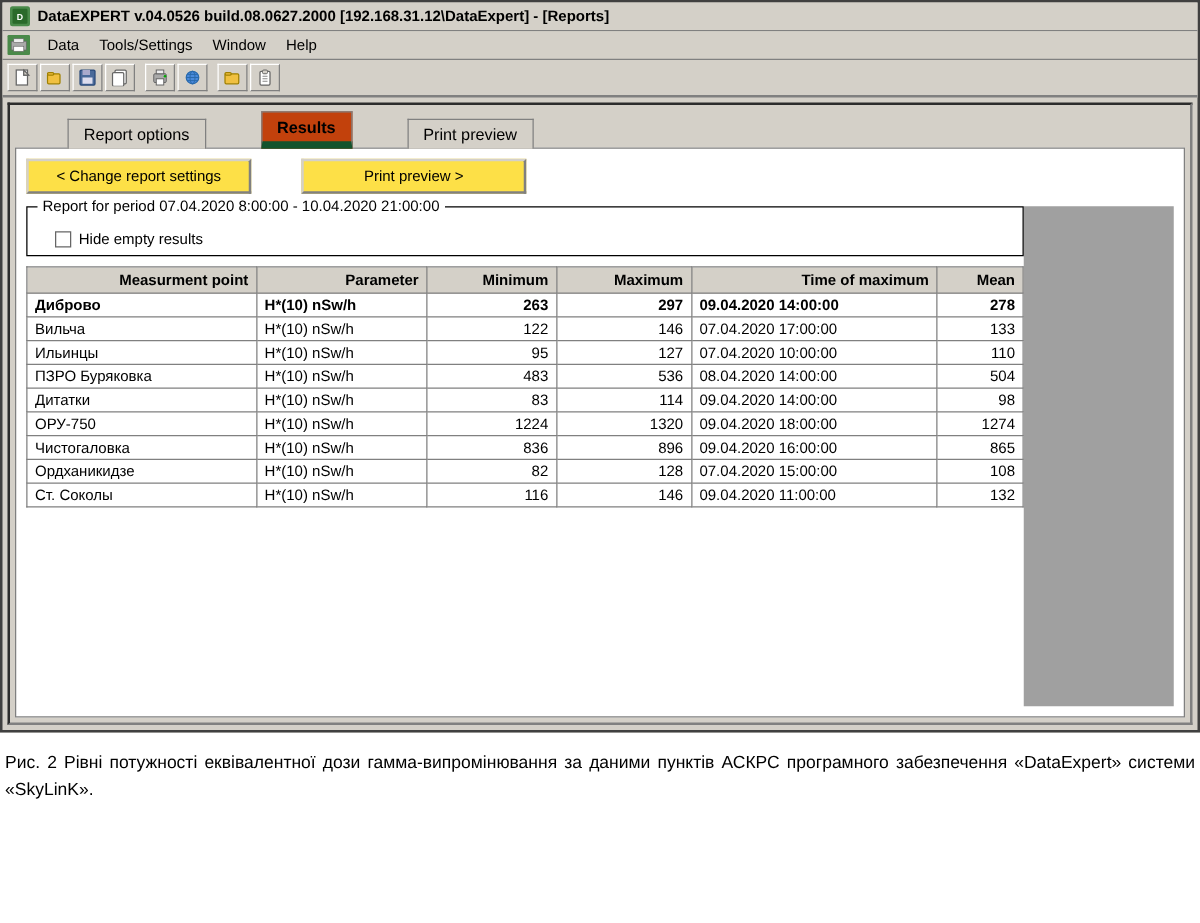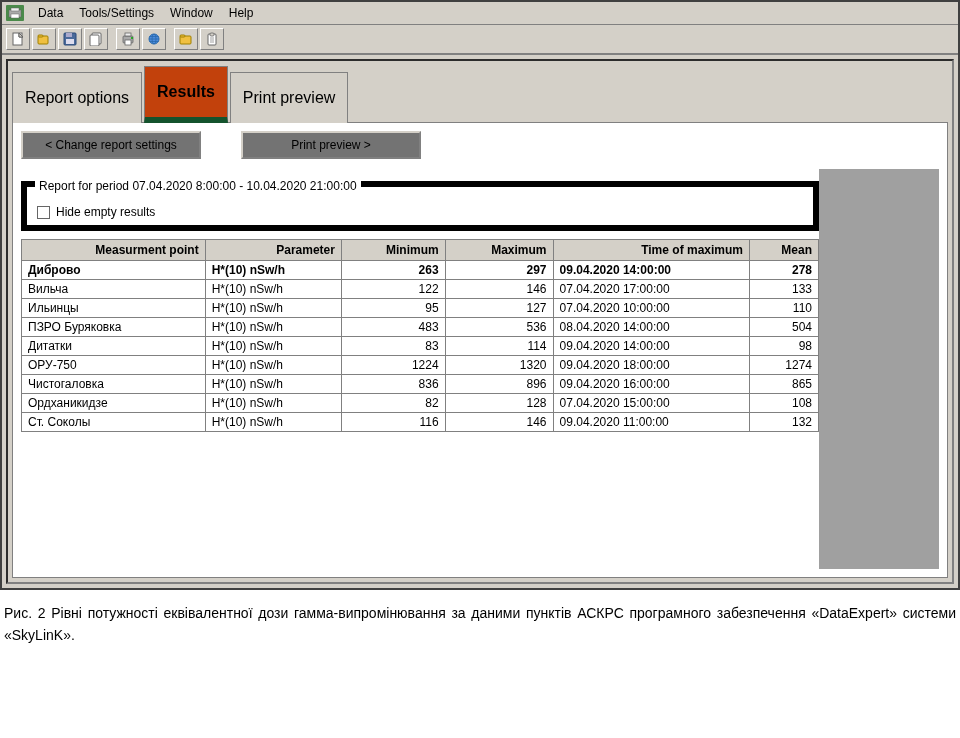--- a/index.html
+++ b/index.html
@@ -86,29 +86,30 @@
       display: inline-block;
     }
 
     
     .tabs-area {
       display: flex;
       align-items: flex-end;
       margin-bottom: 0;
     }
     .tab {
-      padding: 16px 12px;
+      padding: 4px 12px;
       background: #d4d0c8;
       border: 1px solid #808080;
       border-bottom: none;
       cursor: pointer;
-      font-size: 16px;
+      font-size: 13px;
       margin-right: 2px;
       position: relative;
       top: 1px;
+      margin-left: 42px;
     }
     .tab.active {
       background: #c2410c;
       border-bottom: 6px solid #14532d;
       font-weight: bold;
       z-index: 1;
     }
 
     
     .content-area {
@@ -118,36 +119,35 @@
     }
 
     
     .buttons-row {
       display: flex;
       gap: 0;
       margin-bottom: 10px;
     }
     .action-btn {
       padding: 5px 8px;
-      background: #737373;
+      background: #fde047;
       border: 2px outset #d4d0c8;
       border-right: 2px solid #808080;
       border-bottom: 2px solid #808080;
       cursor: pointer;
       font-size: 12px;
       min-width: 180px;
     }
 
     
     .period-box {
-      border: 6px solid #000000;
-      padding: 6px 10px;
+      border: 1px solid #000000;
+      padding: 6px 22px;
       margin-bottom: 8px;
       position: relative;
-      margin-top: 12px;
     }
     .period-box-legend {
       position: absolute;
       top: -8px;
       left: 8px;
       background: #fff;
       padding: 0 4px;
       font-size: 12px;
     }
     .hide-empty-row {
@@ -219,20 +219,29 @@
     .app-window {
       border: 2px solid #404040;
       background: #d4d0c8;
     }
   </style>
 </head>
 <body>
 
 <div class="app-window">
 
+  <div class="title-bar">
+    <span class="title-bar-icon">
+      <svg width="14" height="14" viewBox="0 0 14 14">
+        <rect x="1" y="1" width="12" height="12" fill="#2a6a2a" rx="1"></rect>
+        <text x="7" y="10" text-anchor="middle" fill="white" font-size="7" font-weight="bold">D</text>
+      </svg>
+    </span>
+    <span>DataEXPERT v.04.0526 build.08.0627.2000 [192.168.31.12\DataExpert] - [Reports]</span>
+  </div>
 
   <div class="menu-bar">
     <span class="menu-bar-icon">
       <svg width="14" height="12" viewBox="0 0 14 12">
         <rect x="1" y="3" width="12" height="7" fill="#aaa" stroke="#666" stroke-width="0.5"></rect>
         <rect x="3" y="1" width="8" height="3" fill="#eee" stroke="#666" stroke-width="0.5"></rect>
         <rect x="3" y="7" width="8" height="4" fill="#fff" stroke="#666" stroke-width="0.5"></rect>
       </svg>
     </span>
     <span class="menu-item">Data</span>

